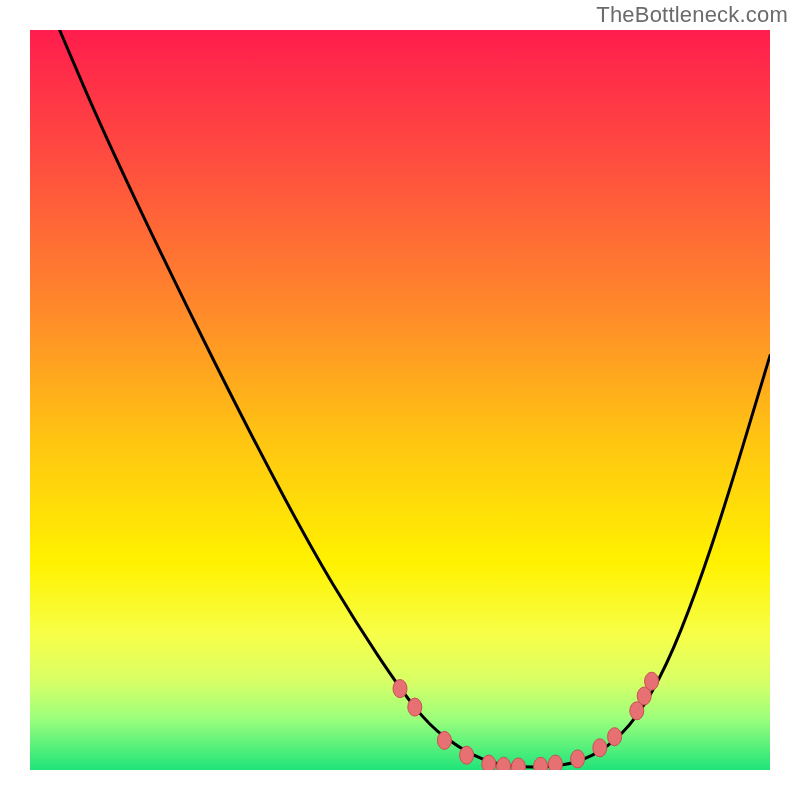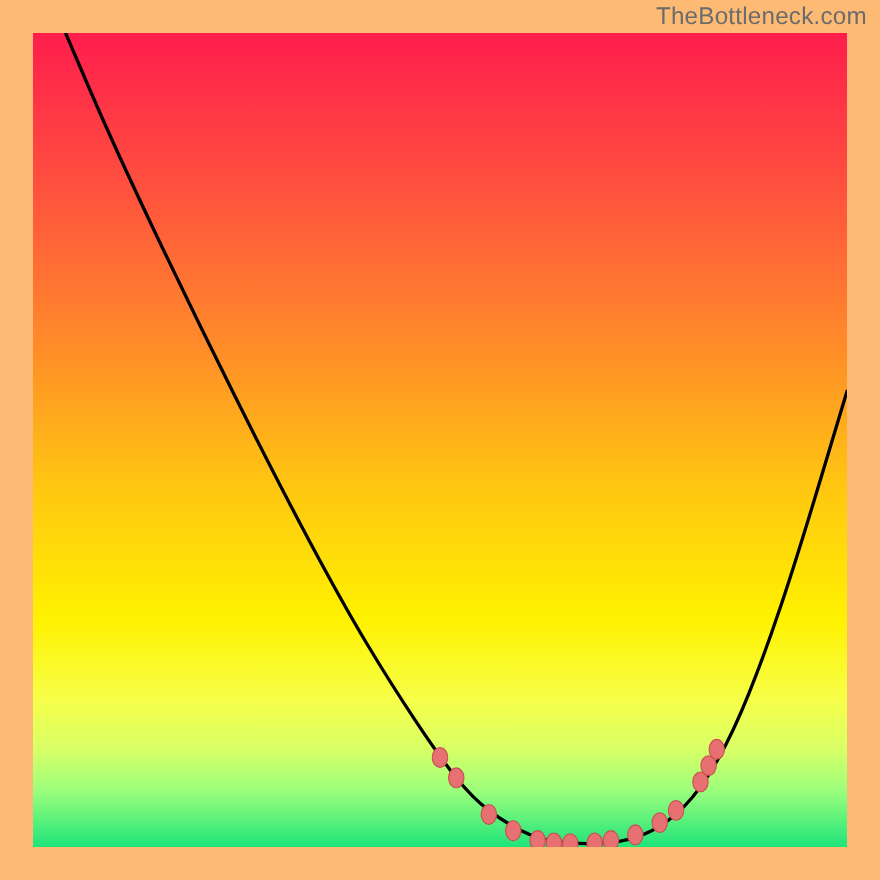--- a/index.html
+++ b/index.html
@@ -10,21 +10,21 @@
     background: #000;
     font-family: Arial, Helvetica, sans-serif;
     overflow: hidden;
   }
   .frame {
     position: absolute;
     left: 0;
     top: 0;
     width: 800px;
     height: 800px;
-    background: #fdba74;
+    background: #ffffff;
   }
   .plot {
     position: absolute;
     left: 30px;
     top: 30px;
     width: 740px;
     height: 740px;
     
     background: linear-gradient(to bottom,
       #ff1d4d 0%,

